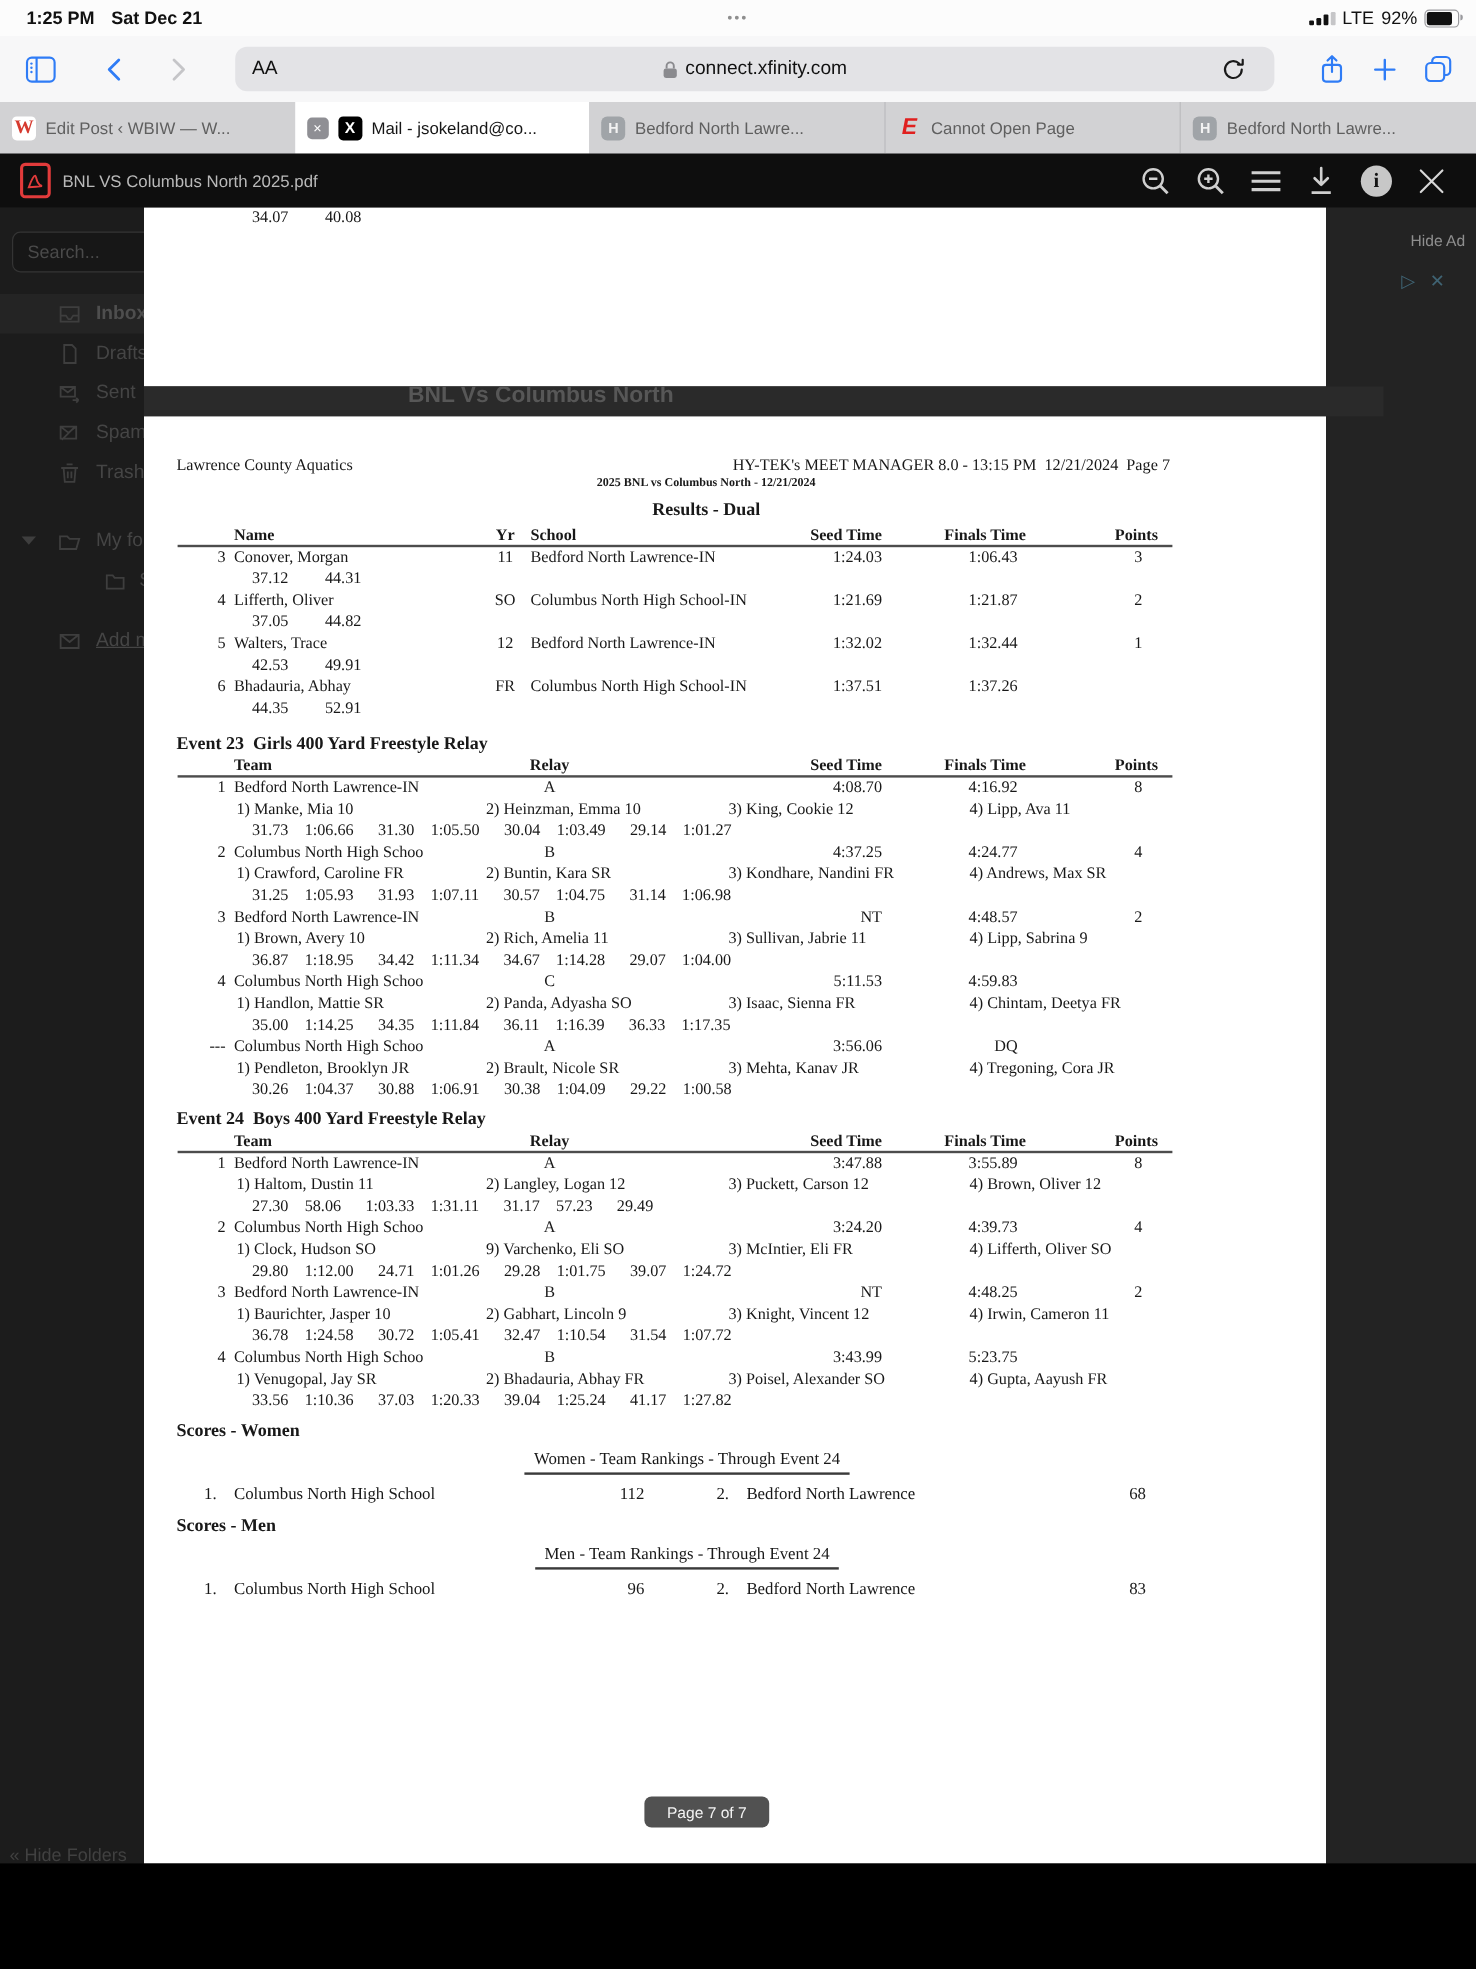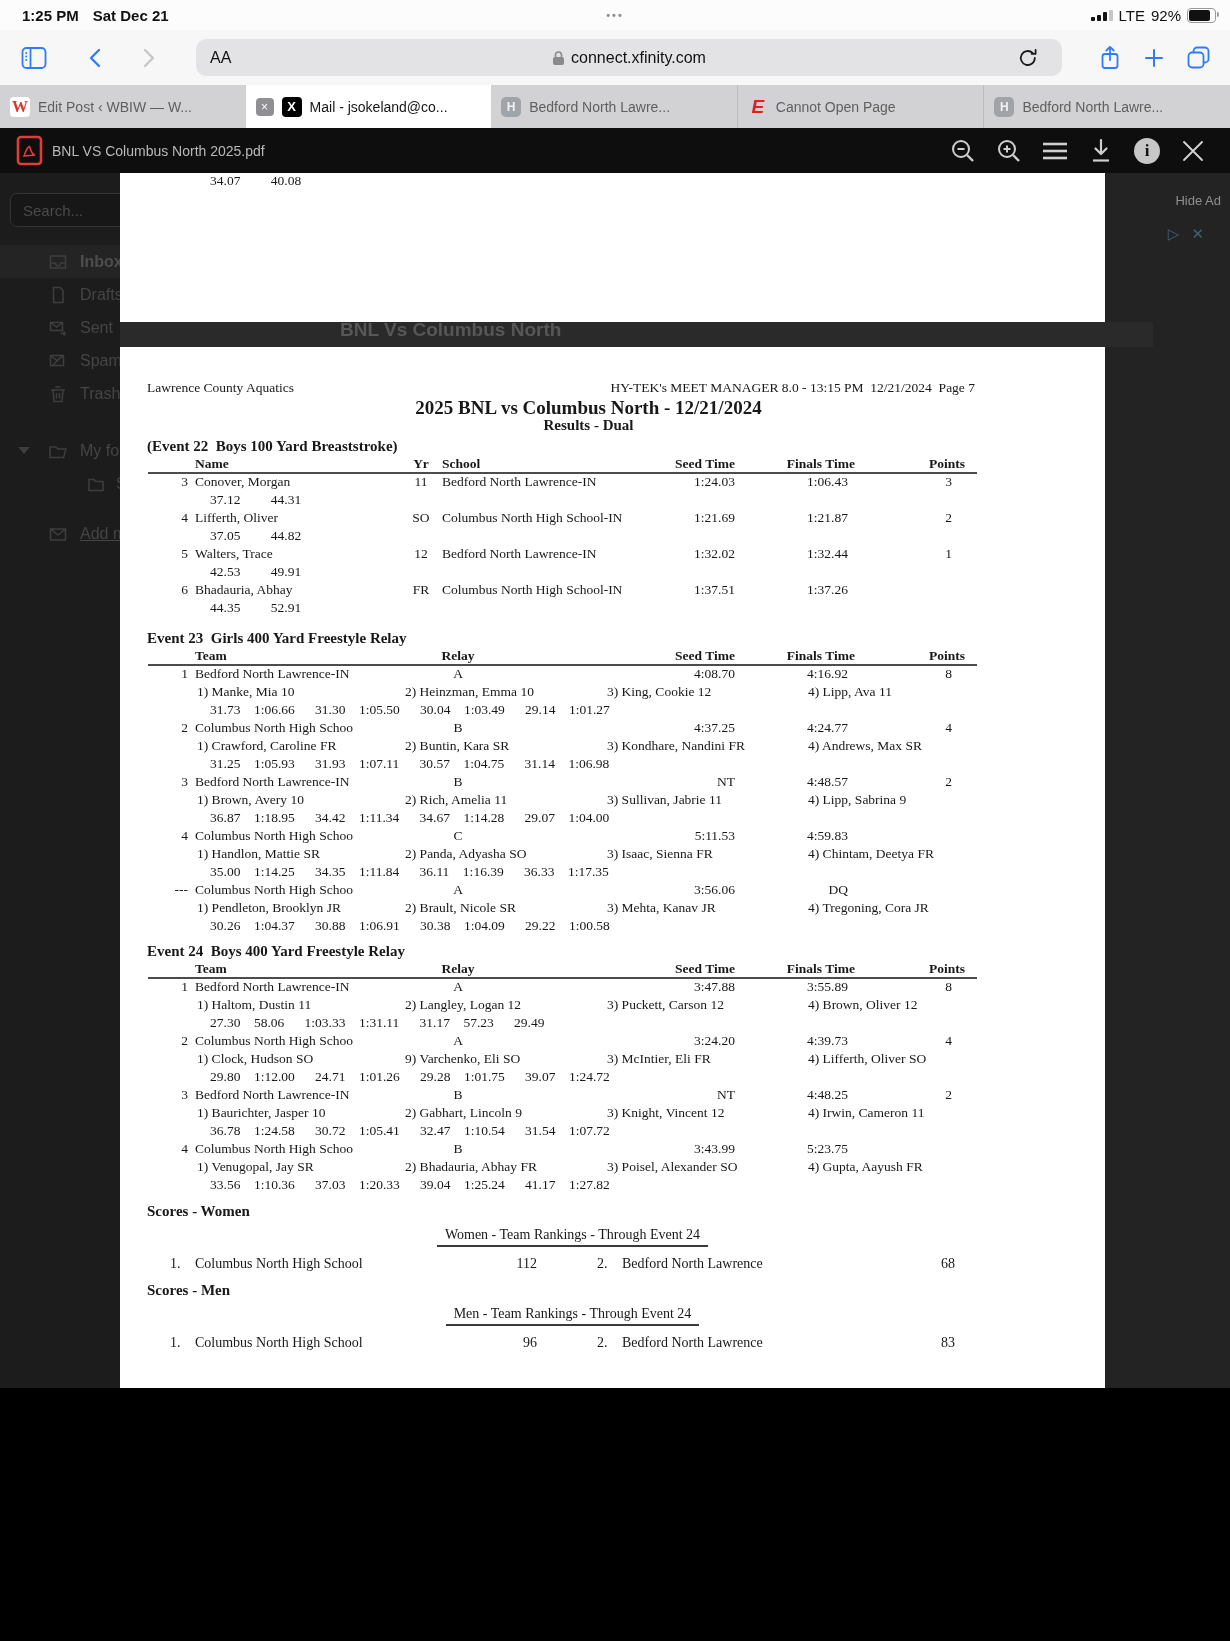--- a/index.html
+++ b/index.html
@@ -1,16 +1,16 @@
 <!DOCTYPE html>
 <html><head>
 <meta charset="utf-8">
 <style>
   html,body{margin:0;padding:0;background:#000;}
-  #root{position:relative;width:1230px;height:1388px;background:#1e1e1e;overflow:hidden;
+  #root{position:relative;width:1230px;height:1553px;background:#1e1e1e;overflow:hidden;
         font-family:"Liberation Sans",sans-serif;-webkit-font-smoothing:antialiased;}
   
   #statusbar{position:absolute;left:0;top:0;width:1230px;height:30px;background:#fcfcfc;
              display:flex;align-items:center;font-size:15px;font-weight:700;color:#111;}
   #sb-left{margin-left:22px;display:flex;gap:14px;}
   #sb-dots{position:absolute;left:0;right:0;text-align:center;color:#8e8e8e;font-size:11px;letter-spacing:2px;font-weight:700;}
   #sb-right{margin-left:auto;margin-right:14px;display:flex;align-items:center;gap:6px;}
   .sigbars{display:flex;align-items:flex-end;gap:2px;height:12px;}
   .sigbars i{display:block;width:4px;border-radius:1px;background:#111;}
   .sigbars i.dim{background:#c6c6c8;}
@@ -75,21 +75,21 @@
          font-family:"Liberation Serif",serif;font-size:13.5px;color:#181818;}
   #page6 .splitline{position:absolute;left:90px;top:0;white-space:pre;}
   #page-gap{position:absolute;left:120px;top:322px;width:985px;height:25px;background:#2a2a2a;overflow:hidden;padding-left:48px;}
   #behind-heading{position:absolute;left:220px;top:-3px;font-size:19px;font-weight:700;color:#575757;white-space:nowrap;}
   #page7{position:absolute;left:120px;top:347px;width:985px;height:1266px;background:#fff;overflow:hidden;
          font-family:"Liberation Serif",serif;font-size:13.5px;color:#181818;}
   #doc{position:relative;padding-top:33px;}
   .doc-line{position:relative;height:17px;}
   .dl-left{position:absolute;left:27px;}
   .dl-right{position:absolute;right:130px;white-space:pre;}
-  .doc-title{height:20px;text-align:center;padding-left:82px;padding-right:130px;font-weight:700;font-size:19px;}
+  .doc-title{height:20px;text-align:center;padding-left:82px;padding-right:130px;font-weight:700;font-size:10px;}
   .doc-subtitle{height:21px;text-align:center;padding-left:82px;padding-right:130px;font-weight:700;font-size:15px;}
   .event-title{height:18px;padding-left:27px;font-weight:700;font-size:15px;white-space:pre;}
   .ev-m12{margin-top:12px;} .ev-m7{margin-top:7px;}
   .row{position:relative;height:18px;}
   .cell{position:absolute;top:0;white-space:pre;}
   .t-header{font-weight:700;}
   .t-header:after{content:'';position:absolute;left:28px;right:128px;bottom:0px;border-bottom:2px solid #4c4c4c;}
   .c-place{left:36px;width:32px;text-align:right;}
   .c-name{left:75px;}
   .c-yr{left:283px;width:36px;text-align:center;}
@@ -361,21 +361,20 @@
   <div id="page7">
     <div id="doc">
       <div class="doc-line">
         <span class="dl-left">Lawrence County Aquatics</span>
         <span class="dl-right">HY-TEK's MEET MANAGER 8.0 - 13:15 PM  12/21/2024  Page 7</span>
       </div>
       <div class="doc-title">2025 BNL vs Columbus North - 12/21/2024</div>
       <div class="doc-subtitle">Results - Dual</div>
       <div id="doc-events">
           <div>
-            <div class="event-title">(Event 22  Boys 100 Yard Breaststroke)</div>
             <div class="row t-header">
               <span class="cell c-name">Name</span>
               <span class="cell c-yr">Yr</span>
               <span class="cell c-school">School</span>
               <span class="cell c-seed">Seed Time</span>
               <span class="cell h-finals">Finals Time</span>
               <span class="cell h-points">Points</span>
             </div>
             <div class="row">
               <span class="cell c-place">3</span>

